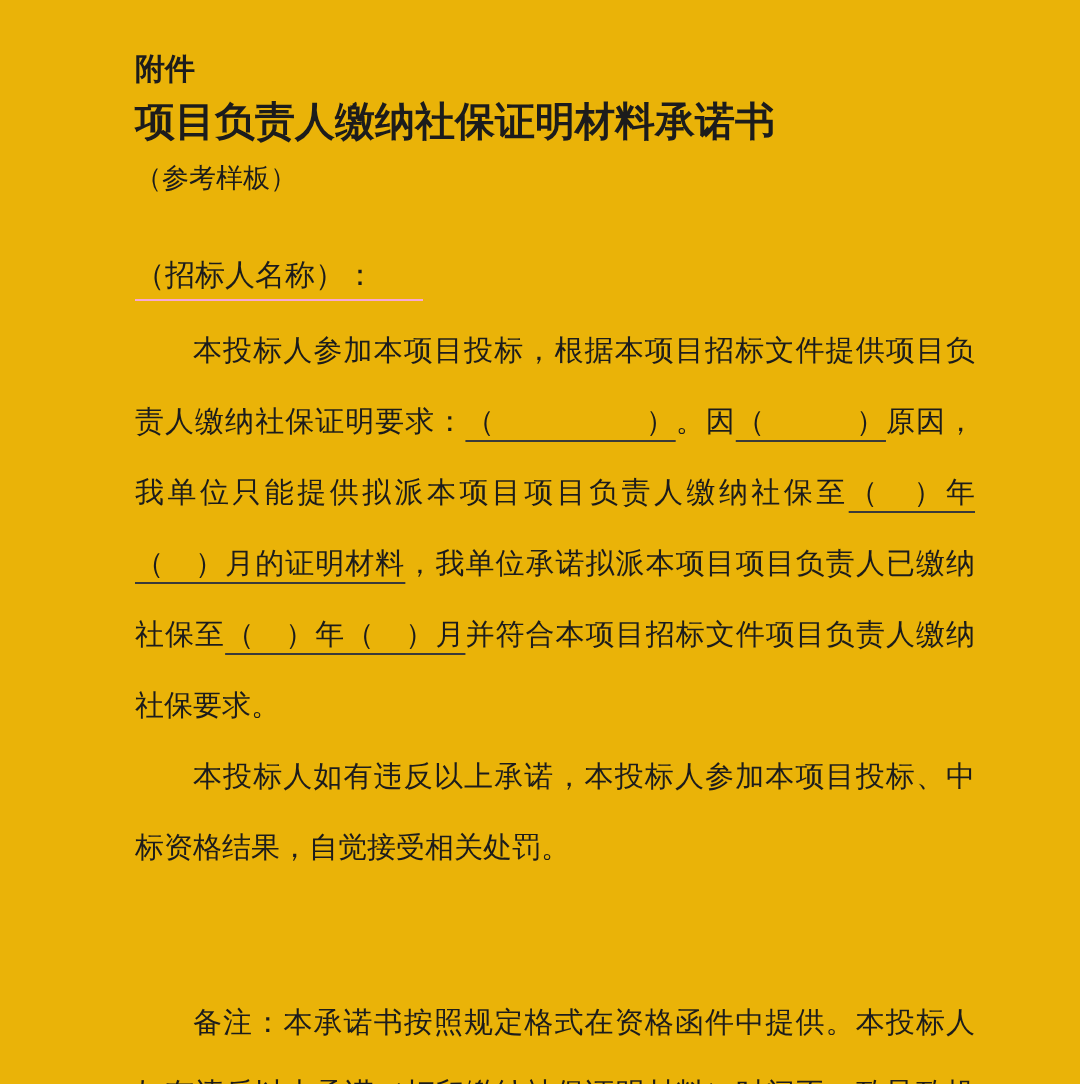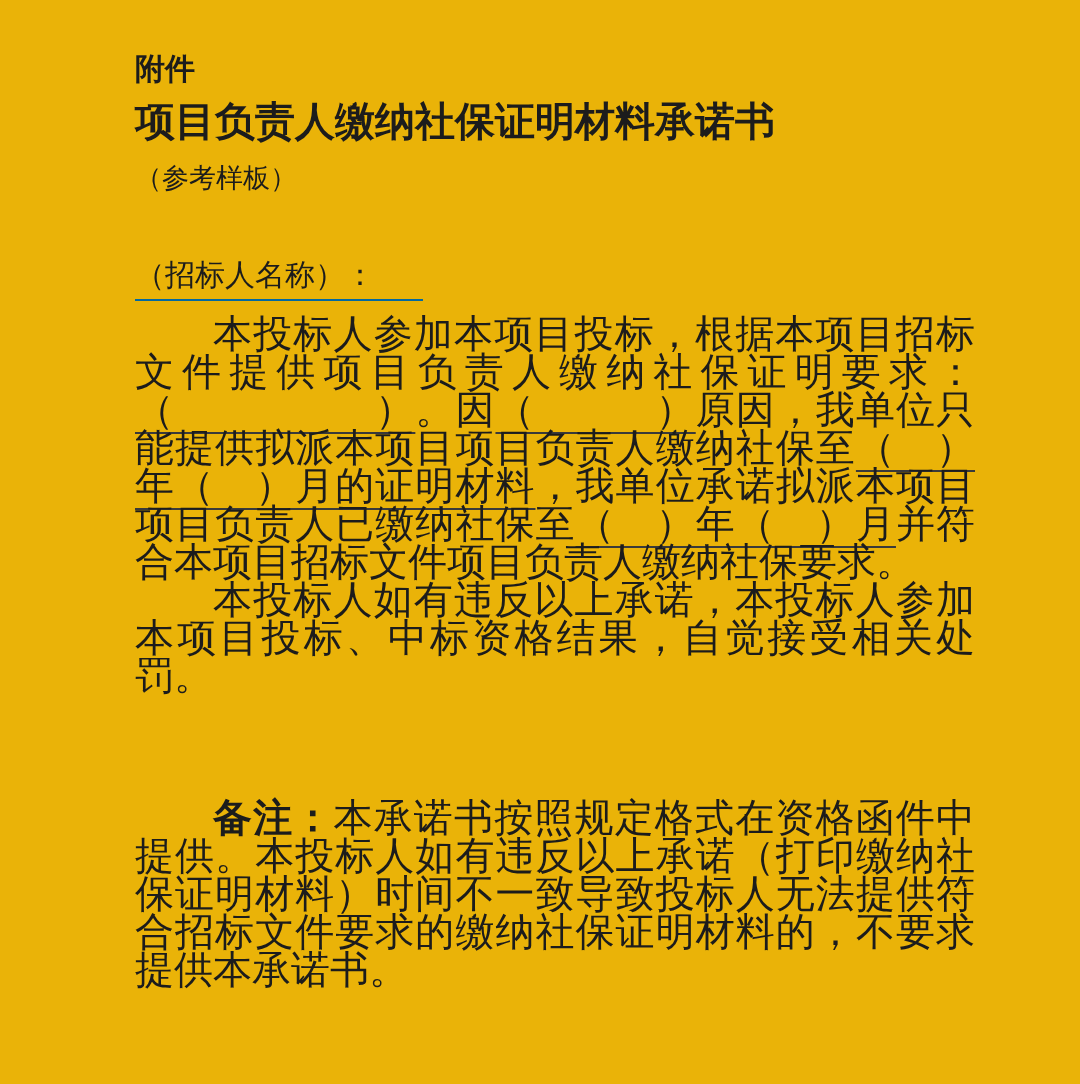--- a/index.html
+++ b/index.html
@@ -40,45 +40,45 @@
     text-align: left;
     margin-top: 14px;
   }
   .addressee {
     margin-top: 58px;
     font-size: 30px;
     line-height: 42px;
   }
   .addressee .u-span {
     display: inline-block;
-    border-bottom: 2px solid #0369a1;
+    border-bottom: 2px solid #f9a8d4;
     padding-right: 48px;
     padding-bottom: 3px;
   }
   p.body-para {
     margin: 0;
-    font-size: 39px;
-    line-height: 38px;
+    font-size: 29px;
+    line-height: 71px;
     text-align: justify;
     text-indent: 2em;
   }
   p.body-para.first {
     margin-top: 14px;
   }
   p.body-para.note {
     margin-top: 104px;
   }
   .blank-underline {
     text-decoration: underline;
     text-decoration-thickness: 2px;
     text-underline-offset: 9px;
     text-decoration-color: #3a3a3a;
   }
   .bold {
-    font-weight: bold;
+    font-weight: normal;
   }
 </style>
 </head>
 <body>
 
 <div class="page">
 
   <div class="attachment">附件</div>
 
   <h1 class="title">项目负责人缴纳社保证明材料承诺书</h1>

